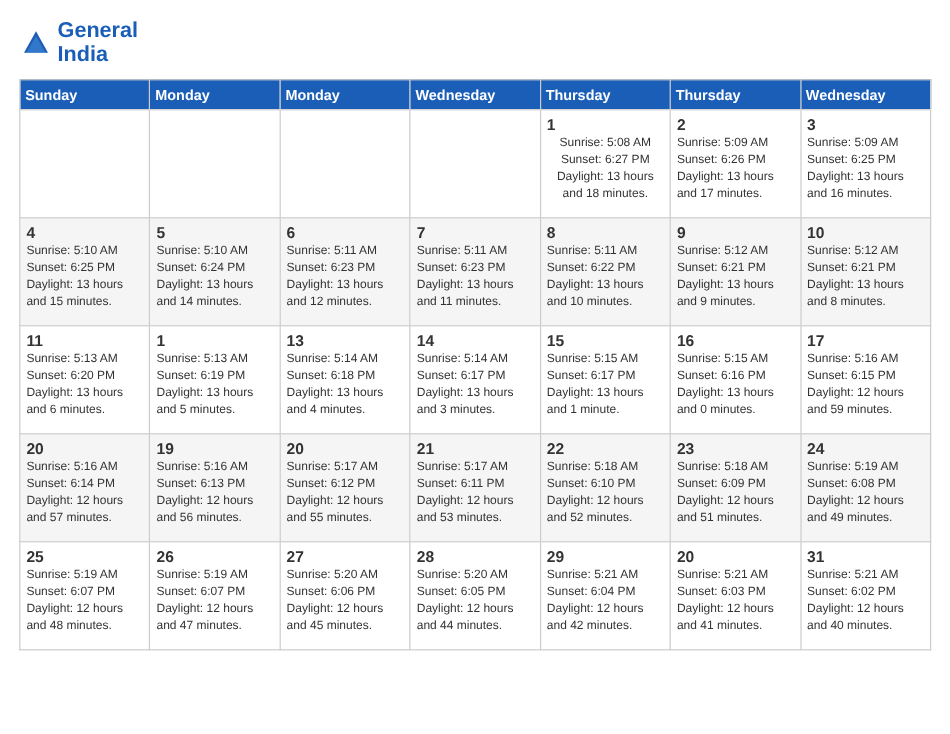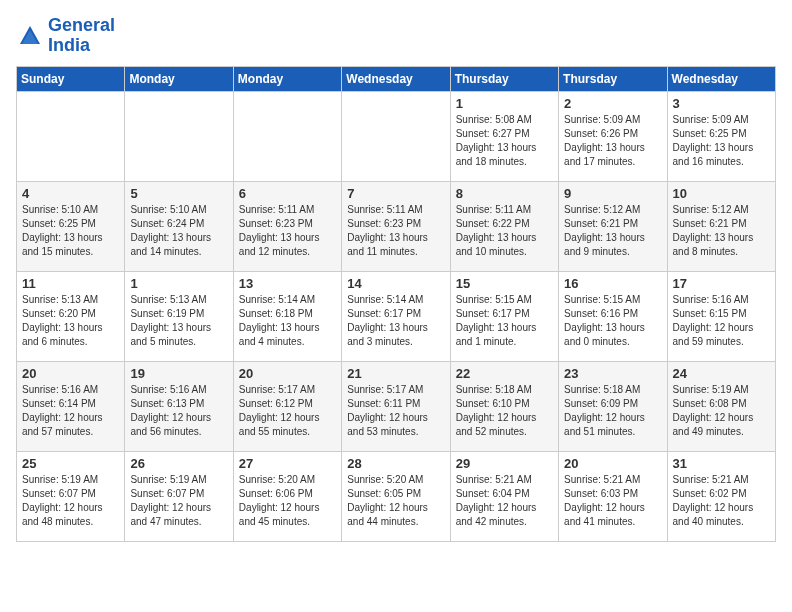--- a/index.html
+++ b/index.html
@@ -121,21 +121,21 @@
       </tr>
   </thead>
   <tbody id="calendar-body">
   <tr>
         <td class="empty-cell"></td>
         <td class="empty-cell"></td>
         <td class="empty-cell"></td>
         <td class="empty-cell"></td>
         <td>
           <span class="day-number">1</span>
-          <div class="day-info" style="white-space: pre-line;">Sunrise: 5:08 AM
+          <div class="day-info" style="white-space: pre-line; text-align: center;">Sunrise: 5:08 AM
 Sunset: 6:27 PM
 Daylight: 13 hours
 and 18 minutes.</div>
         </td>
         <td>
           <span class="day-number">2</span>
           <div class="day-info" style="white-space: pre-line;">Sunrise: 5:09 AM
 Sunset: 6:26 PM
 Daylight: 13 hours
 and 17 minutes.</div>

